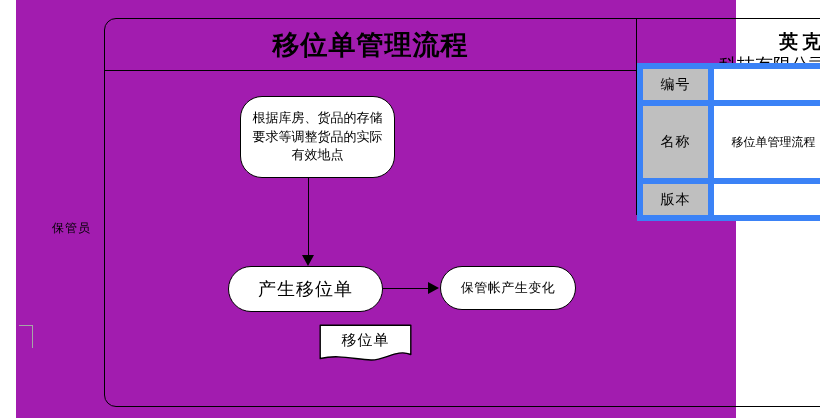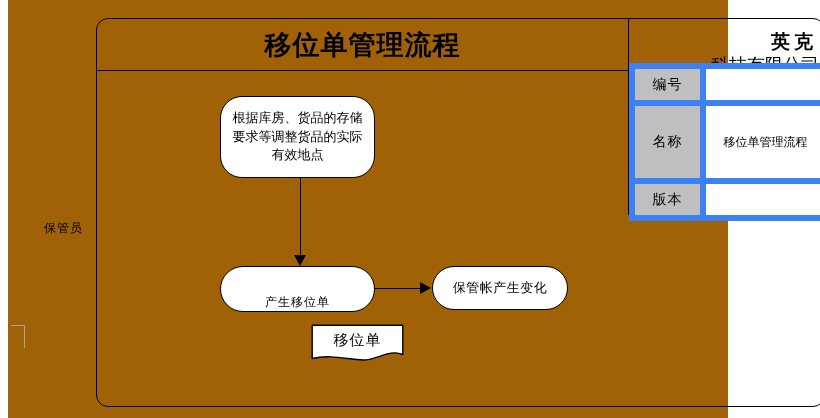--- a/index.html
+++ b/index.html
@@ -7,23 +7,23 @@
     margin: 0; padding: 0;
     background: #ffffff;
   }
   body {
     width: 820px; height: 418px;
     font-family: "DejaVu Sans", "Liberation Sans", sans-serif;
     position: relative;
     overflow: hidden;
   }
   #root {
-    position: absolute; left: 8px; top: 0;
+    position: absolute; left: 16px; top: 0;
     width: 720px; height: 418px;
-    background: #a16207;
+    background: #a21caf;
   }
 
   
   .hdr-title-cell {
     position: absolute;
     left: 88px; top: 18px;
     width: 533px; height: 53px;
     display: flex;
     align-items: center;
     justify-content: center;
@@ -148,40 +148,40 @@
     border: 1.4px solid #000;
     background: #ffffff;
     display: flex;
     align-items: center;
     justify-content: center;
     text-align: center;
     color: #000;
   }
   .node-rounded {
     border-radius: 22px;
+    margin-left: 12px;
   }
   .node-pill {
     border-radius: 26px;
   }
 
   .n-start {
     left: 212px; top: 96px;
     width: 155px; height: 82px;
     font-size: 13px;
     line-height: 1.45;
     padding: 0 8px;
   }
   .n-start .inner { white-space: pre-line; }
 
   .n-gen {
     left: 212px; top: 266px;
     width: 155px; height: 46px;
-    font-size: 12px;
-    letter-spacing: 1px;
-    align-items: flex-end;
+    font-size: 18px;
+    letter-spacing: 1px;
   }
   .n-acct {
     left: 424px; top: 266px;
     width: 136px; height: 44px;
     font-size: 13px;
     letter-spacing: 0.5px;
   }
 
   
   .doc-shape {

